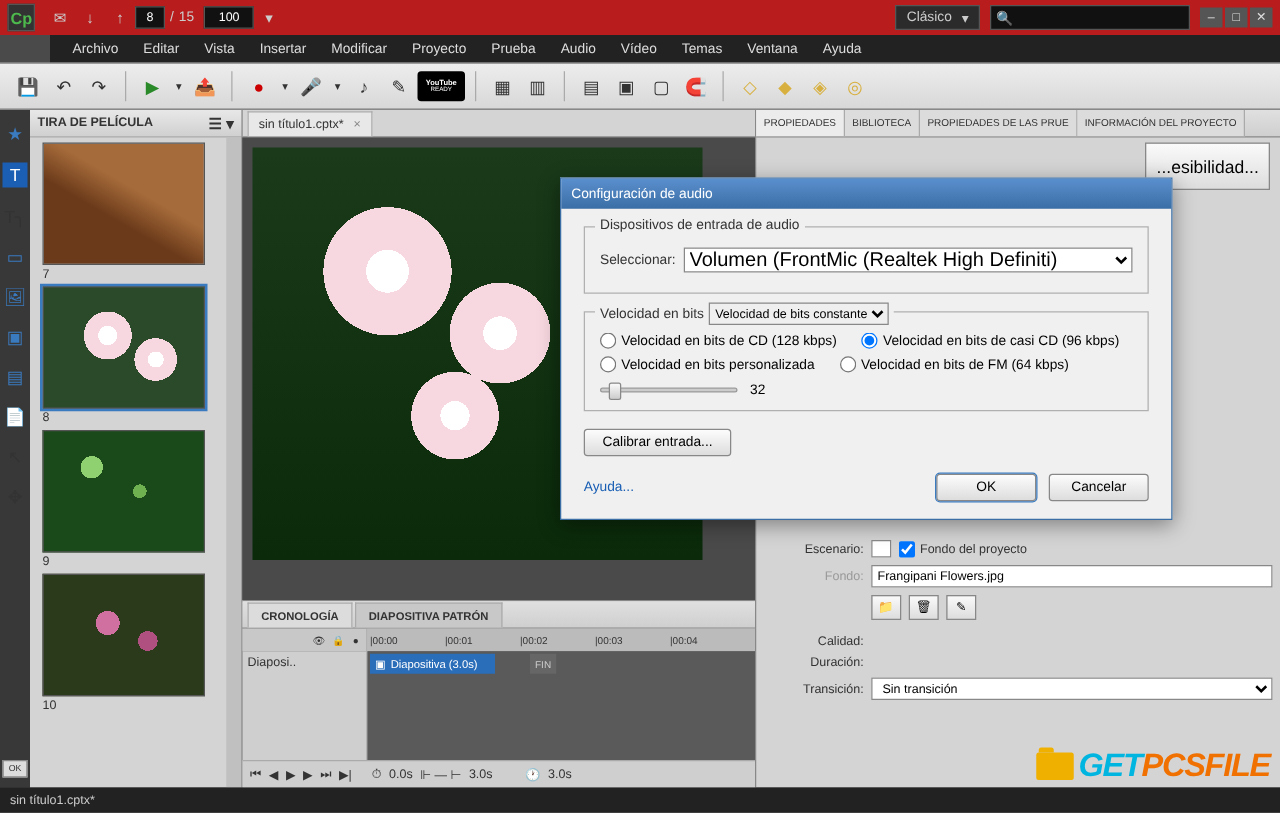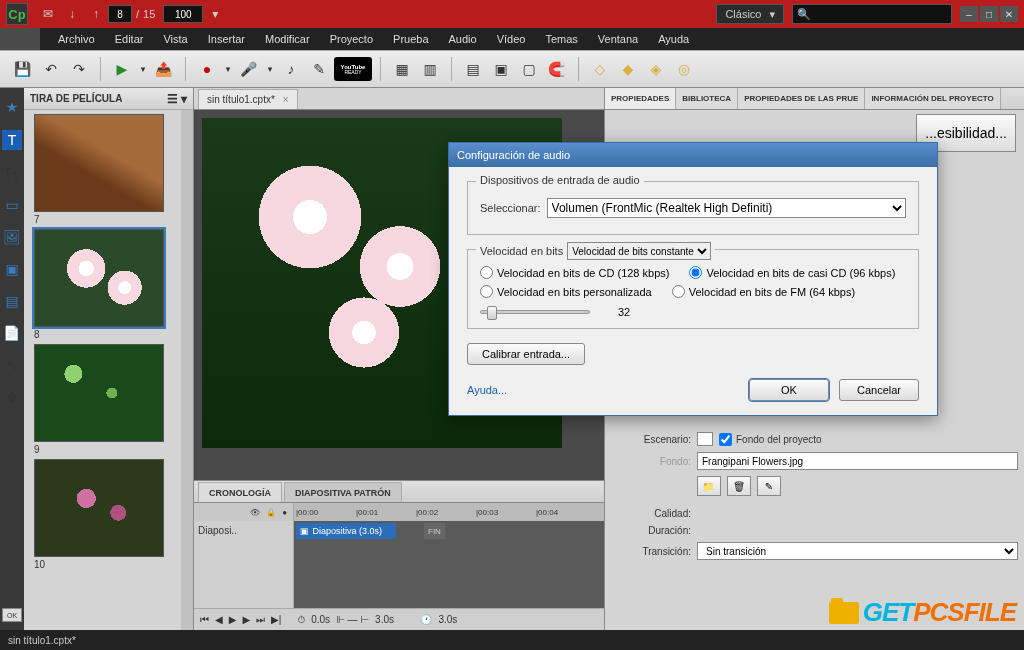--- a/index.html
+++ b/index.html
@@ -63,44 +63,44 @@
 .tl-body { flex: 1; display: flex; background: #545454; }
 .tl-body .left { width: 100px; background: #cfcfcf; border-right: 1px solid #aaa; padding: 4px; font-size: 10px; color: #333; }
 .tl-body .tracks { flex: 1; position: relative; background: #5a5a5a; }
 .clip { position: absolute; top: 2px; left: 2px; height: 16px; background: #2a6db8; color: #fff; font-size: 9px; padding: 0 4px; display: flex; align-items: center; width: 100px; }
 .fin { position: absolute; top: 2px; left: 130px; height: 16px; background: #666; color: #ccc; font-size: 8px; padding: 0 4px; display: flex; align-items: center; }
 .tl-ctrl { height: 22px; background: #cfcfcf; border-top: 1px solid #aaa; display: flex; align-items: center; padding: 0 6px; gap: 6px; font-size: 10px; color: #333; }
 
 
 .rpanel { width: 420px; background: #d4d4d4; border-left: 1px solid #888; display: flex; flex-direction: column; }
 .rtabs { height: 22px; background: linear-gradient(#e0e0e0, #cfcfcf); display: flex; border-bottom: 1px solid #888; }
-.rtabs .rtab { padding: 0 6px; display: flex; align-items: center; font-size: 8px; font-weight: bold; color: #333; border-right: 1px solid #aaa; background: #dcdcdc; white-space: nowrap; overflow: hidden; }
+.rtabs .rtab { padding: 0 6px; display: flex; align-items: center; font-size: 8px; font-weight: normal; color: #333; border-right: 1px solid #aaa; background: #dcdcdc; white-space: nowrap; overflow: hidden; }
 .rtabs .rtab.active { background: #ececec; }
 .rbody { flex: 1; padding: 6px; position: relative; }
 .acces-btn { position: absolute; right: 8px; top: 4px; height: 20px; border: 1px solid #888; background: linear-gradient(#fafafa, #ddd); padding: 18px 8px; font-size: 14px; display: flex; align-items: center; margin-left: 20px; }
 .rfield { display: flex; align-items: center; margin: 6px 0; font-size: 10px; color: #333; }
 .rfield label { width: 80px; text-align: right; margin-right: 6px; }
 .rfield .val { flex: 1; }
 .rfield select, .rfield input[type=text] { flex: 1; height: 18px; border: 1px solid #888; background: #fff; font-size: 10px; padding: 0 4px; }
 .rfield .ro { background: #e8e8e8; }
 .iconbtns { display: flex; gap: 6px; margin-left: 86px; }
 .iconbtns div { width: 24px; height: 20px; border: 1px solid #888; background: linear-gradient(#fafafa, #ddd); display: flex; align-items: center; justify-content: center; font-size: 10px; }
 
 
 .dialog { position: absolute; left: 448px; top: 142px; width: 490px; background: #f0f0f0; border: 1px solid #3a6ea5; box-shadow: 0 4px 16px rgba(0,0,0,0.4); z-index: 100; }
 .dlg-title { height: 24px; background: linear-gradient(#5a8fce, #3a6ea5); color: #fff; display: flex; align-items: center; padding: 0 8px; font-size: 11px; }
 .dlg-body { padding: 14px 18px; }
 .fieldset { border: 1px solid #b0b0b0; padding: 10px 12px; margin-bottom: 14px; position: relative; }
 .fieldset .legend { position: absolute; top: -8px; left: 8px; background: #f0f0f0; padding: 0 4px; font-size: 11px; color: #333; }
 .frow { display: flex; align-items: center; margin: 6px 0; font-size: 11px; color: #333; }
 .frow label { margin-right: 6px; }
-.frow select { flex: 1; height: 20px; border: 1px solid #888; background: #fff; font-size: 12px; }
+.frow select { flex: 1; height: 20px; border: 1px solid #888; background: #fff; font-size: 16px; }
 .radiorow { display: flex; gap: 20px; margin: 6px 0; font-size: 11px; }
 .radiorow label { display: flex; align-items: center; gap: 4px; }
-.slider-row { display: flex; align-items: center; gap: 28px; margin-top: 8px; }
+.slider-row { display: flex; align-items: center; gap: 10px; margin-top: 8px; }
 .slider { width: 110px; height: 4px; background: #ccc; border: 1px solid #999; position: relative; border-radius: 2px; }
 .slider .knob { position: absolute; left: 6px; top: -5px; width: 10px; height: 14px; background: linear-gradient(#fafafa, #ccc); border: 1px solid #888; border-radius: 2px; }
 .dlg-btn { height: 22px; border: 1px solid #888; background: linear-gradient(#fcfcfc, #ddd); padding: 0 14px; font-size: 11px; display: inline-flex; align-items: center; border-radius: 3px; }
 .dlg-foot { display: flex; align-items: center; margin-top: 14px; }
 .dlg-foot .help { color: #1a5fb4; font-size: 11px; }
 .dlg-foot .btns { margin-left: auto; display: flex; gap: 10px; }
 
 
 .status { position: absolute; bottom: 0; left: 0; right: 0; height: 20px; background: #222; color: #ccc; display: flex; align-items: center; padding: 0 8px; font-size: 10px; }
 

